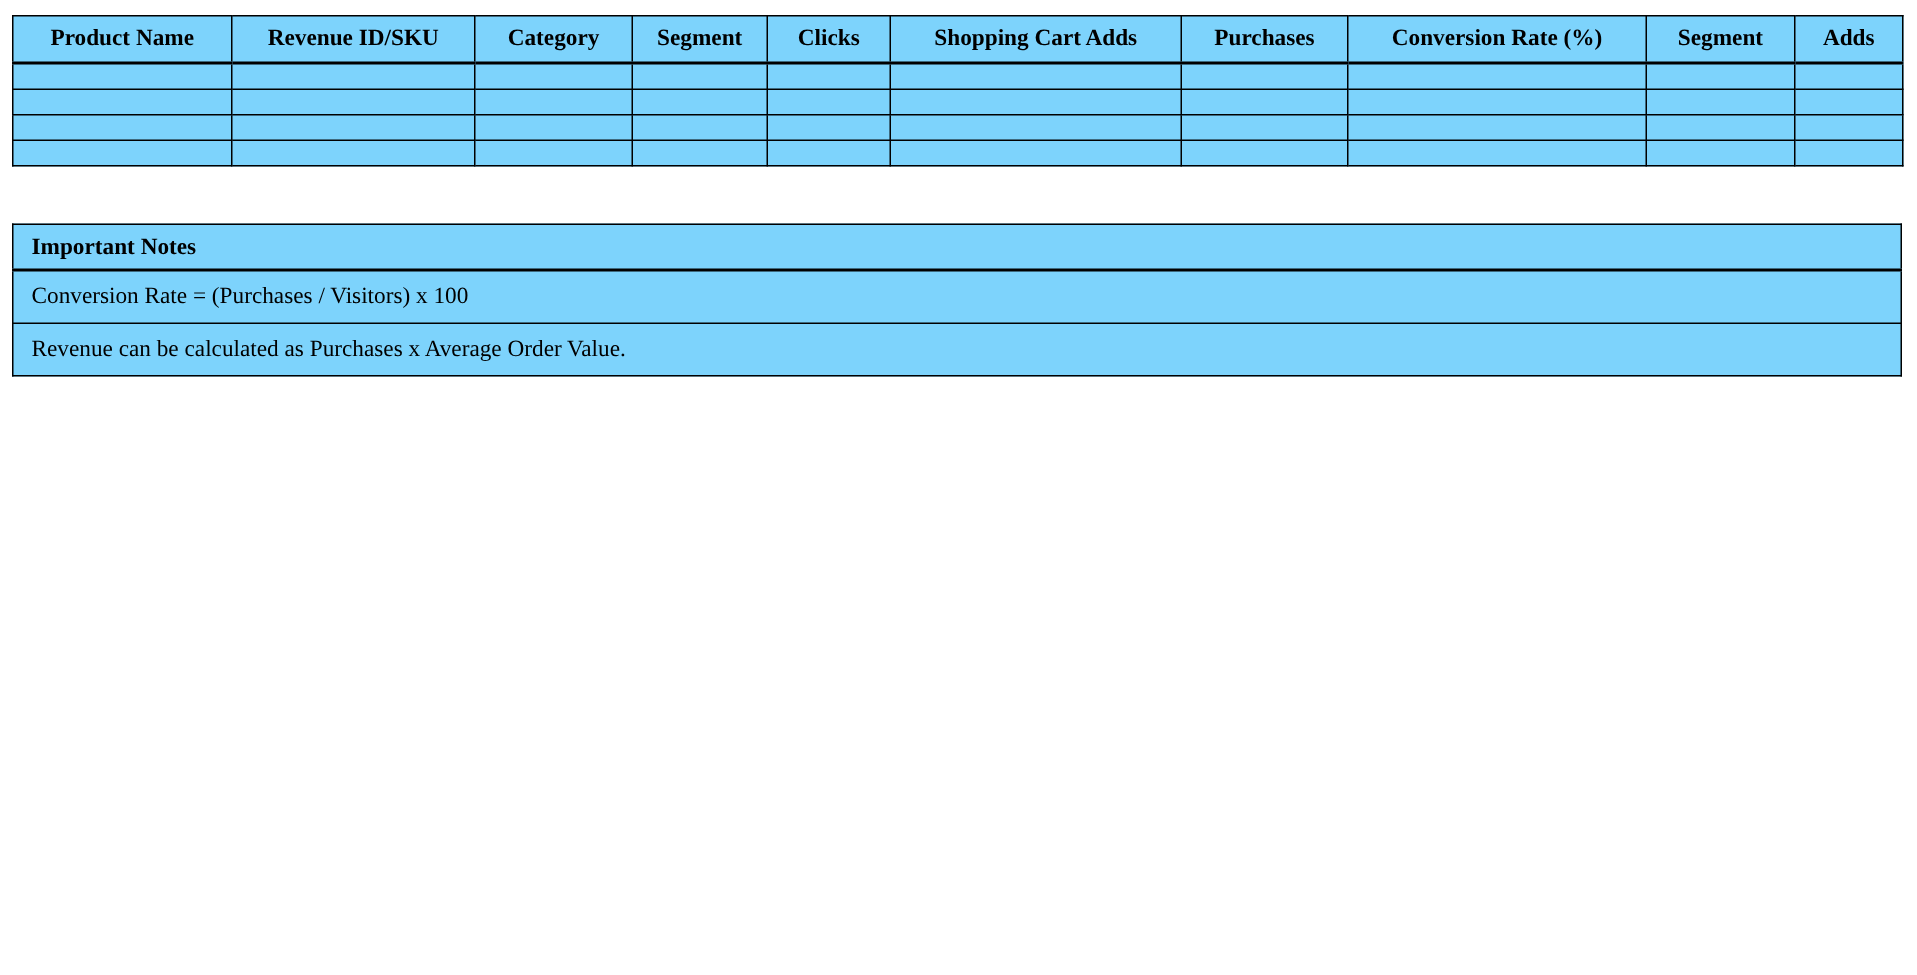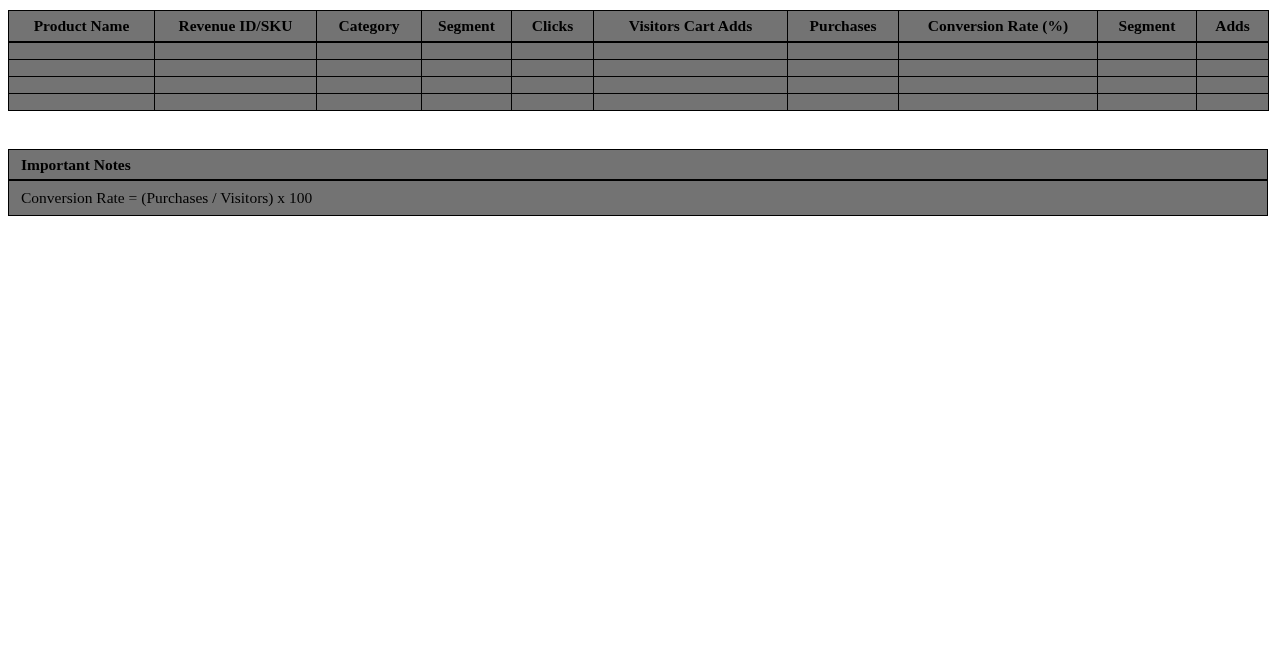--- a/index.html
+++ b/index.html
@@ -17,21 +17,21 @@
     width: 1278px;
     height: 650px;
     background: #ffffff;
   }
   table {
     border-collapse: collapse;
     table-layout: fixed;
     position: absolute;
     left: 8px;
     width: 1260px;
-    background: #737373;
+    background: #7dd3fc;
   }
   .metrics-table { top: 10px; }
   .metrics-table th {
     border: 1px solid #000000;
     border-bottom: 2px solid #000000;
     font-weight: bold;
     font-size: 15.5px;
     height: 30px;
     text-align: center;
     vertical-align: middle;
@@ -85,21 +85,21 @@
         <col style="width: 99px;">
         <col style="width: 72px;">
       </colgroup>
     <thead>
       <tr id="metrics-head-row">
           <th>Product Name</th>
           <th>Revenue ID/SKU</th>
           <th>Category</th>
           <th>Segment</th>
           <th>Clicks</th>
-          <th>Visitors Cart Adds</th>
+          <th>Shopping Cart Adds</th>
           <th>Purchases</th>
           <th>Conversion Rate (%)</th>
           <th>Segment</th>
           <th>Adds</th>
         </tr>
     </thead>
     <tbody id="metrics-body">
         <tr>
           <td></td>
           <td></td>
@@ -154,16 +154,19 @@
   <table class="notes-table">
     <thead>
       <tr>
         <th>Important Notes</th>
       </tr>
     </thead>
     <tbody id="notes-body">
         <tr>
           <td>Conversion Rate = (Purchases / Visitors) x 100</td>
         </tr>
+        <tr>
+          <td>Revenue can be calculated as Purchases x Average Order Value.</td>
+        </tr>
       </tbody>
   </table>
 
 </div>
 
 </body></html>

